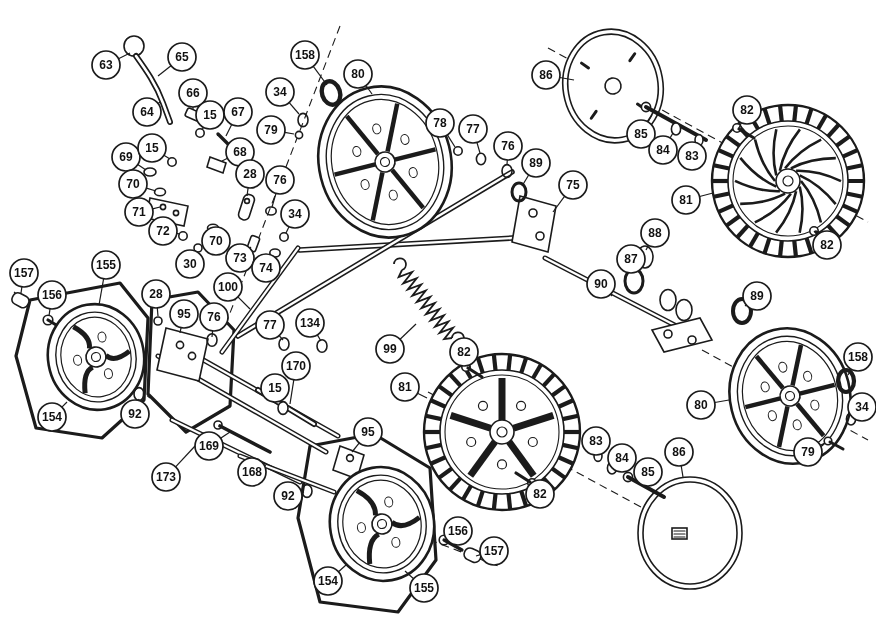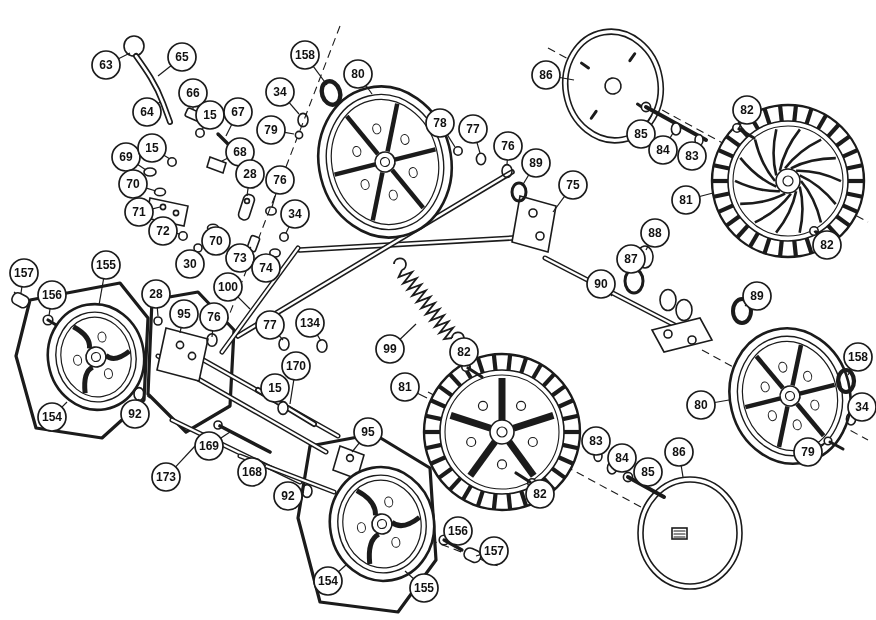--- a/index.html
+++ b/index.html
@@ -1,16 +1,16 @@
 <!DOCTYPE html>
 <html><head>
 <meta charset="utf-8">
 <style>
   html,body{margin:0;padding:0;background:#fff;font-family:"Liberation Sans",sans-serif;}
-  .stage{position:relative;width:876px;height:620px;background:#fff;overflow:hidden;}
+  .stage{position:relative;width:876px;height:620px;background:#fff;overflow:hidden;border-radius:20px;}
   svg{display:block;}
   .s{fill:none;stroke:currentColor;stroke-width:1.6;}
   .sw{fill:#fff;stroke:currentColor;stroke-width:1.6;}
   .rod{stroke:currentColor;fill:none;stroke-linecap:round;}
   .rodw{stroke:#fff;fill:none;stroke-linecap:round;}
   .dash{stroke:currentColor;stroke-width:1.1;stroke-dasharray:8 5;fill:none;}
   .panel{fill:#fff;stroke:currentColor;stroke-width:3.2;stroke-linejoin:round;}
 </style>
 </head>
 <body>

